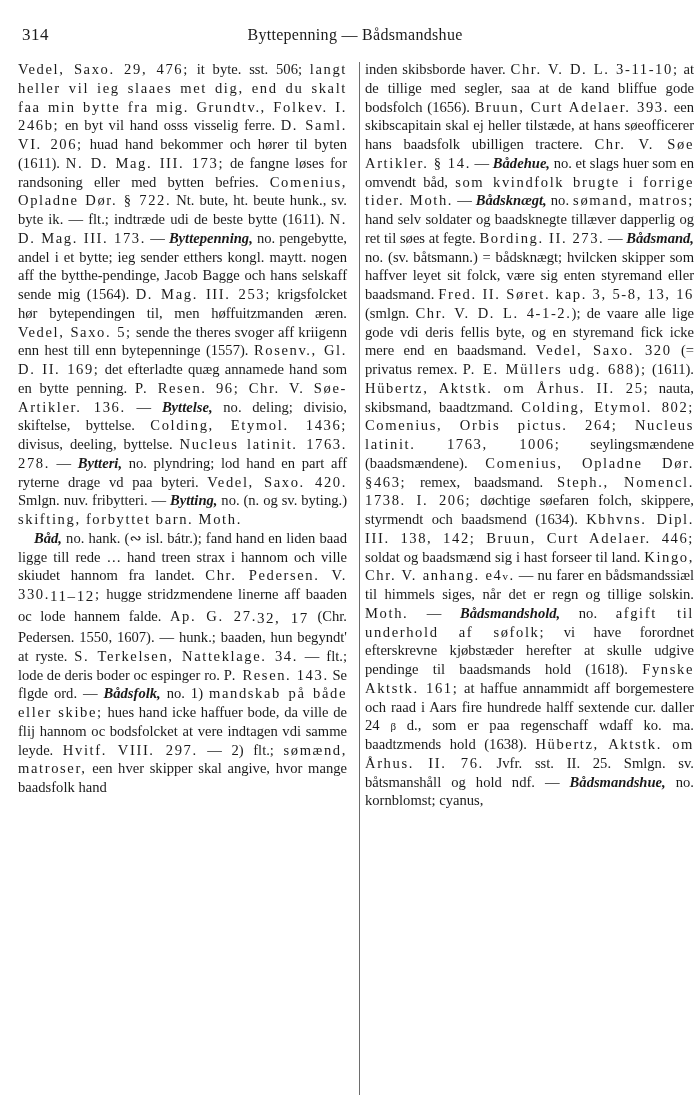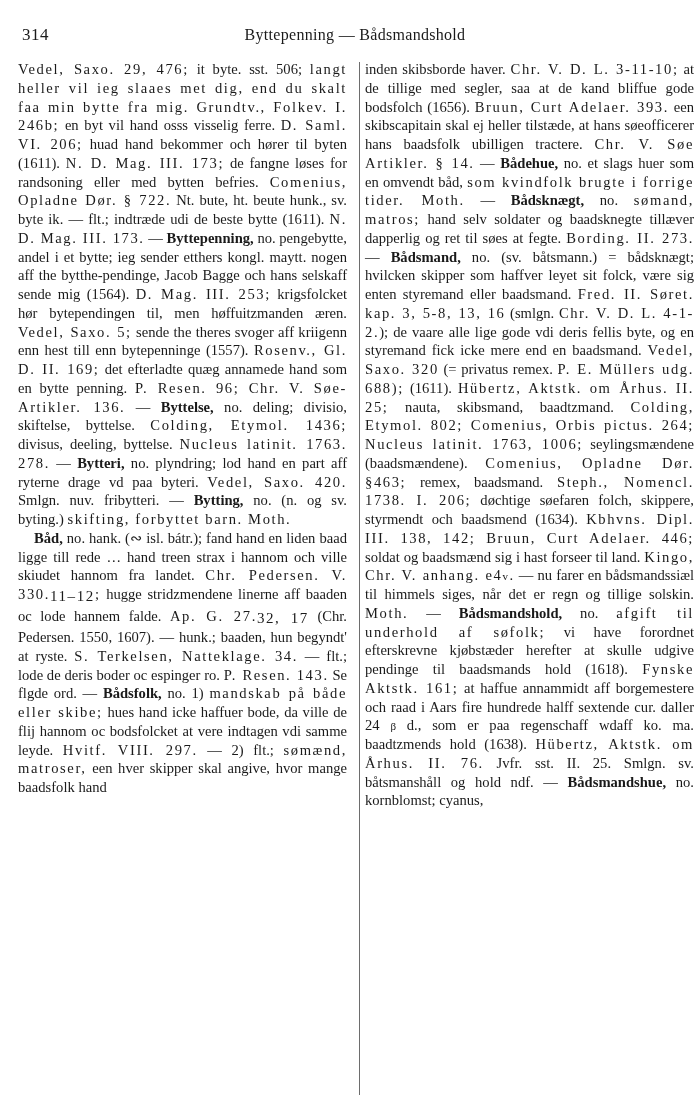--- a/index.html
+++ b/index.html
@@ -70,38 +70,39 @@
   .col p.indent {
     text-indent: 16px;
   }
   
   .sp {
     letter-spacing: 1.6px;
     margin-top: 48px;
   }
   .bold {
     font-weight: bold;
+    font-style: italic;
   }
   .small {
     font-size: 11px;
     vertical-align: baseline;
   }
   .sub {
     font-size: 15px;
     vertical-align: -0.15em;
   }
 </style>
 </head>
 <body>
 
 <div class="page">
 
   <div class="header">
     <div class="folio">314</div>
-    <div class="running-title">Byttepenning — Bådsmandshold</div>
+    <div class="running-title">Byttepenning — Bådsmandshue</div>
   </div>
 
   <div class="columns">
     <div class="rule"></div>
 
     <div class="col">
       <p><span class="sp">Vedel, Saxo. 29, 476;</span> it byte. sst. 506; <span class="sp">langt heller vil ieg slaaes met dig, end du skalt faa min bytte fra mig. Grundtv., Folkev. I. 246b;</span> en byt vil hand osss visselig ferre. <span class="sp">D. Saml. VI. 206;</span> huad hand bekommer och hører til byten (1611). <span class="sp">N. D. Mag. III. 173;</span> de fangne løses for randsoning eller med bytten befries. <span class="sp">Comenius, Opladne Dør. § 722.</span> Nt. bute, ht. beute hunk., sv. byte ik. — flt.; indtræde udi de beste bytte (1611). <span class="sp">N. D. Mag. III. 173.</span> — <span class="bold">Byttepenning,</span> no. pengebytte, andel i et bytte; ieg sender etthers kongl. maytt. nogen aff the bytthe-pendinge, Jacob Bagge och hans selskaff sende mig (1564). <span class="sp">D. Mag. III. 253;</span> krigsfolcket hør bytependingen til, men høffuitzmanden æren. <span class="sp">Vedel, Saxo. 5;</span> sende the theres svoger aff kriigenn enn hest till enn bytepenninge (1557). <span class="sp">Rosenv., Gl. D. II. 169;</span> det efterladte quæg annamede hand som en bytte penning. <span class="sp">P. Resen. 96; Chr. V. Søe-Artikler. 136.</span> — <span class="bold">Byttelse,</span> no. deling; divisio, skiftelse, byttelse. <span class="sp">Colding, Etymol. 1436;</span> divisus, deeling, byttelse. <span class="sp">Nucleus latinit. 1763. 278.</span> — <span class="bold">Bytteri,</span> no. plyndring; lod hand en part aff ryterne drage vd paa byteri. <span class="sp">Vedel, Saxo. 420.</span> Smlgn. nuv. fribytteri. — <span class="bold">Bytting,</span> no. (n. og sv. byting.) <span class="sp">skifting, forbyttet barn. Moth.</span></p>
       <p class="indent"><span class="bold">Båd,</span> no. hank. (∾ isl. bátr.); fand hand en liden baad ligge till rede … hand treen strax i hannom och ville skiudet hannom fra landet. <span class="sp">Chr. Pedersen. V. 330.<span class="sub">11–12</span>;</span> hugge stridzmendene linerne aff baaden oc lode hannem falde. <span class="sp">Ap. G. 27.<span class="sub">32, 17</span></span> (Chr. Pedersen. 1550, 1607). — hunk.; baaden, hun begyndt' at ryste. <span class="sp">S. Terkelsen, Natteklage. 34.</span> — flt.; lode de deris boder oc espinger ro. <span class="sp">P. Resen. 143.</span> Se flgde ord. — <span class="bold">Bådsfolk,</span> no. 1) <span class="sp">mandskab på både eller skibe;</span> hues hand icke haffuer bode, da ville de flij hannom oc bodsfolcket at vere indtagen vdi samme leyde. <span class="sp">Hvitf. VIII. 297.</span> — 2) flt.; <span class="sp">sømænd, matroser,</span> een hver skipper skal angive, hvor mange baadsfolk hand</p>
     </div>
 

